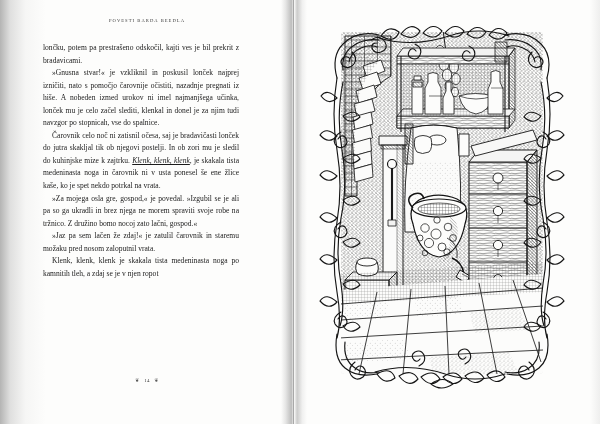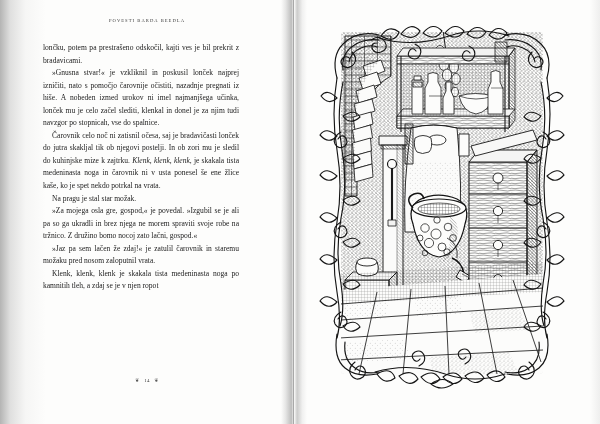--- a/index.html
+++ b/index.html
@@ -59,21 +59,21 @@
   .textcol{
     position:absolute;left:43px;top:42px;width:196px;
     color:#1b1b1b;
     font-size:7.55px;line-height:12.55px;
     text-align:justify;text-justify:inter-word;
     -webkit-hyphens:none;hyphens:none;
     font-family:"Liberation Serif", serif;
   }
   .textcol p{margin:0;}
   .textcol p.ind{text-indent:9px;}
-  .textcol i{font-style:italic;}
+  .textcol i{font-style:italic;text-decoration:underline;}
 
   
   .folio{
     position:absolute;left:0;right:0;top:377px;text-align:center;
     font-size:5px;color:#4a4a4a;letter-spacing:.3px;
     font-family:"Liberation Serif", serif;
   }
   .folio .orn{display:inline-block;font-size:5.2px;color:#5a5a5a;
     transform:translateY(-.3px);}
   .folio .num{display:inline-block;padding:0 3px;font-size:5px;color:#3a3a3a;}
@@ -90,21 +90,20 @@
 <div class="spread">
 
   <div class="page page-left">
 
     <div class="running-head">POVESTI BARDA BEEDLA</div>
 
     <div class="textcol" id="textcol">
         <p class=""><span>lončku, potem pa prestrašeno odskočil, kajti ves je bil prekrit z bradavicami.</span></p>
         <p class="ind"><span>»Gnusna stvar!« je vzkliknil in poskusil lonček najprej izničiti, nato s pomočjo čarovnije očistiti, nazadnje pregnati iz hiše. A nobeden izmed urokov ni imel najmanjšega učinka, lonček mu je celo začel slediti, klenkal in donel je za njim tudi navzgor po stopnicah, vse do spalnice.</span></p>
         <p class="ind"><span>Čarovnik celo noč ni zatisnil očesa, saj je bradavičasti lonček do jutra skakljal tik ob njegovi postelji. In ob zori mu je sledil do kuhinjske mize k zajtrku. </span><i>Klenk, klenk, klenk</i><span>, je skakala tista medeninasta noga in čarovnik ni v usta ponesel še ene žlice kaše, ko je spet nekdo potrkal na vrata.</span></p>
-        <p class="ind"><span>Na pragu je stal star možak.</span></p>
         <p class="ind"><span>»Za mojega osla gre, gospod,« je povedal. »Izgubil se je ali pa so ga ukradli in brez njega ne morem spraviti svoje robe na tržnico. Z družino bomo nocoj zato lačni, gospod.«</span></p>
         <p class="ind"><span>»Jaz pa sem lačen že zdaj!« je zatulil čarovnik in staremu možaku pred nosom zaloputnil vrata.</span></p>
         <p class="ind"><span>Klenk, klenk, klenk je skakala tista medeninasta noga po kamnitih tleh, a zdaj se je v njen ropot</span></p>
       </div>
 
     <div class="folio">
       <span class="orn">❦</span>
       <span class="num">14</span>
       <span class="orn">❦</span>
     </div>

